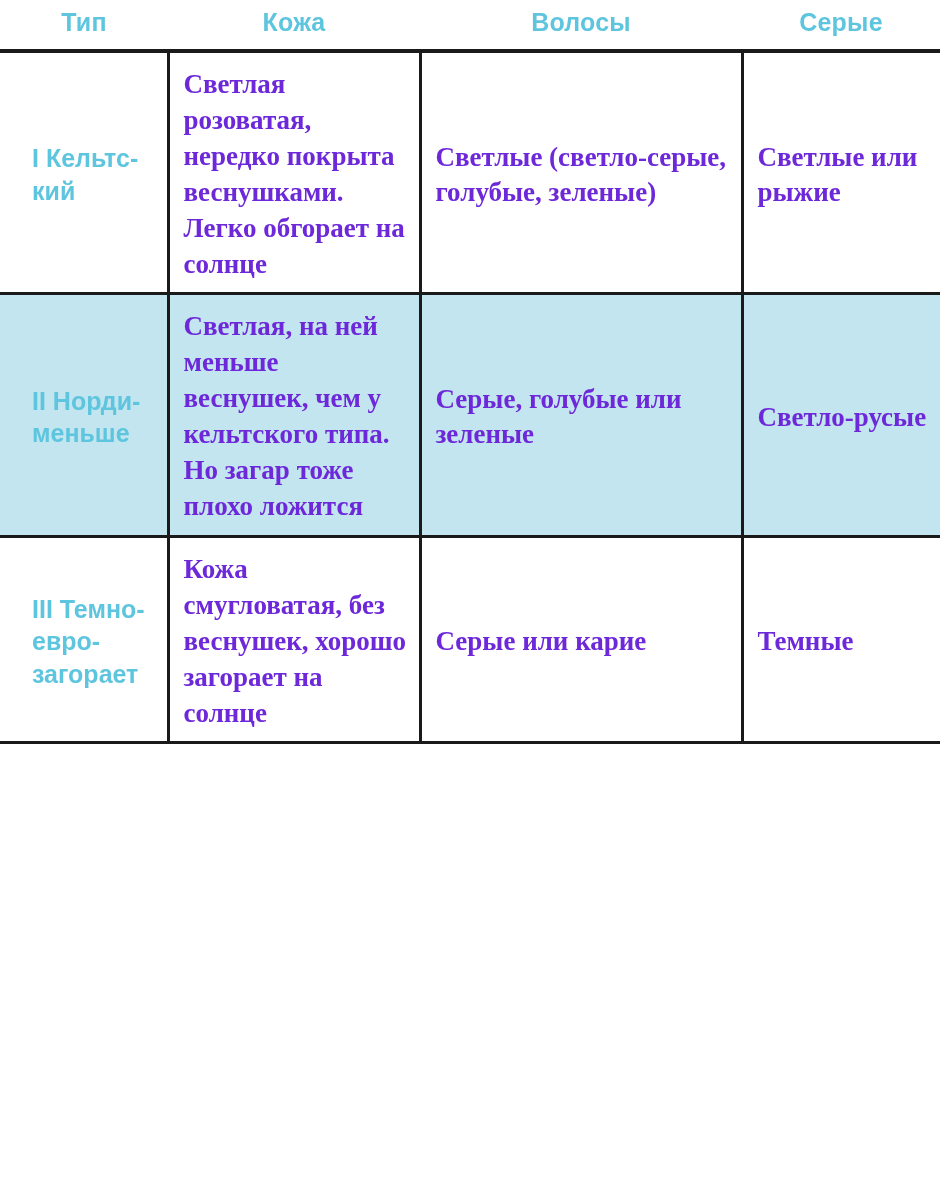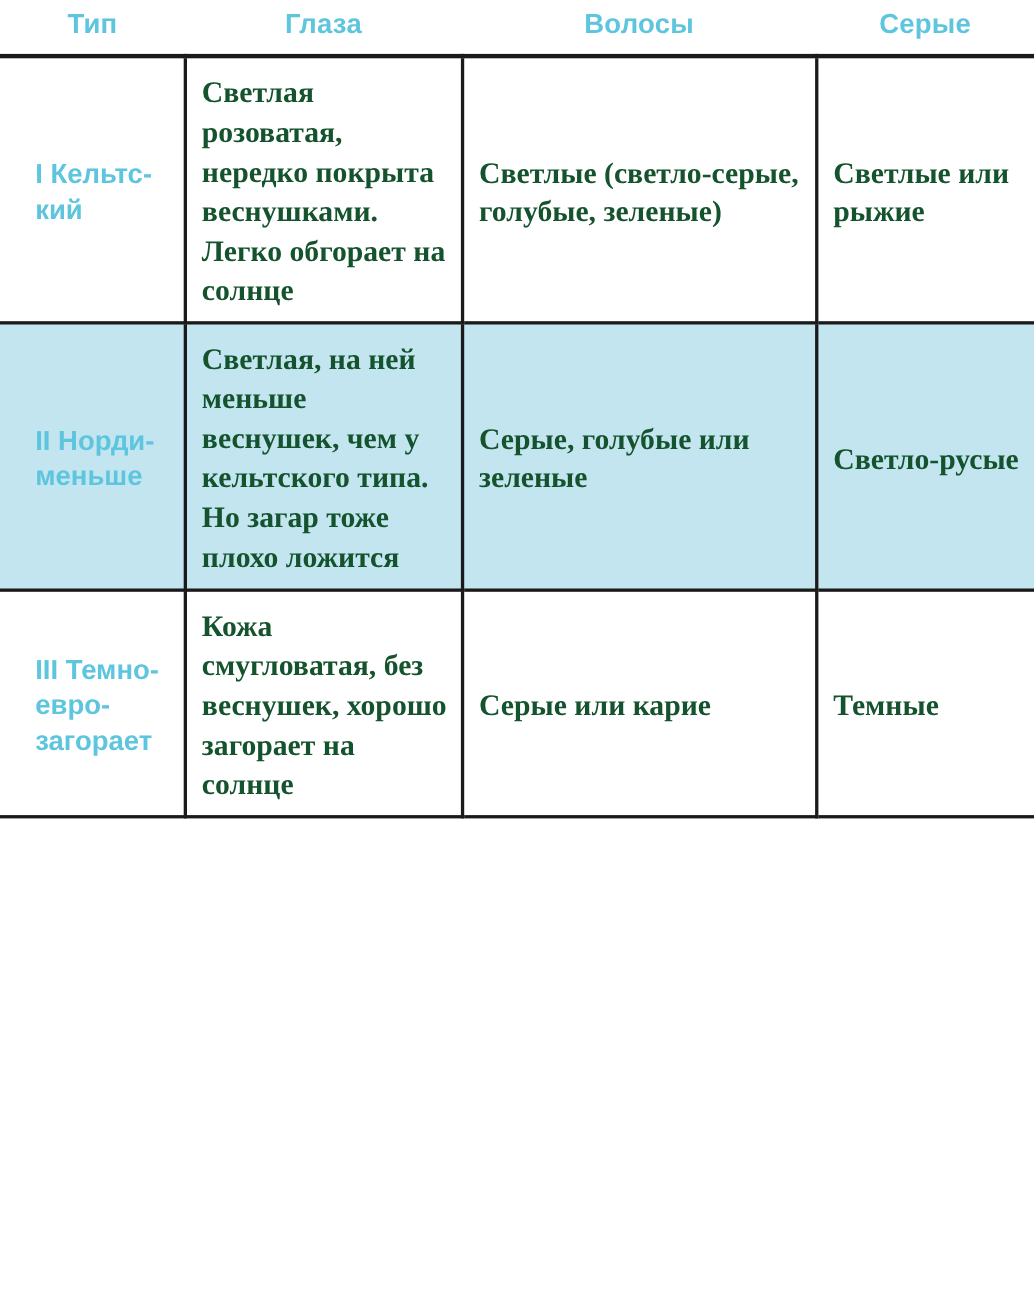--- a/index.html
+++ b/index.html
@@ -46,21 +46,21 @@
   }
   tbody td {
     border-right: 3px solid #1a1a1a;
     border-bottom: 3px solid #1a1a1a;
     vertical-align: top;
     padding: 14px 12px 10px 14px;
     font-family: "Liberation Serif", serif;
     font-weight: bold;
     font-size: 27px;
     line-height: 1.33;
-    color: #14532d;
+    color: #6d28d9;
   }
   tbody td:last-child {
     border-right: none;
   }
   tbody tr.row-alt td {
     background: #c2e5ef;
   }
   tbody tr.row-plain td {
     background: #ffffff;
   }
@@ -91,21 +91,21 @@
   <table class="skin-table">
     <colgroup>
       <col class="c-type">
       <col class="c-skin">
       <col class="c-eyes">
       <col class="c-hair">
     </colgroup>
     <thead>
       <tr>
         <th>Тип</th>
-        <th>Глаза</th>
+        <th>Кожа</th>
         <th>Волосы</th>
         <th>Серые</th>
       </tr>
     </thead>
     <tbody>
       <tr class="row-plain">
         <td class="type-cell" style="white-space: pre-line;">I Кельтс-
 кий</td>
         <td class="skin-cell">Светлая розоватая, нередко покрыта веснушками. Легко обгорает на солнце</td>
         <td class="eyes-cell mid">Светлые (светло-серые, голубые, зеленые)</td>

